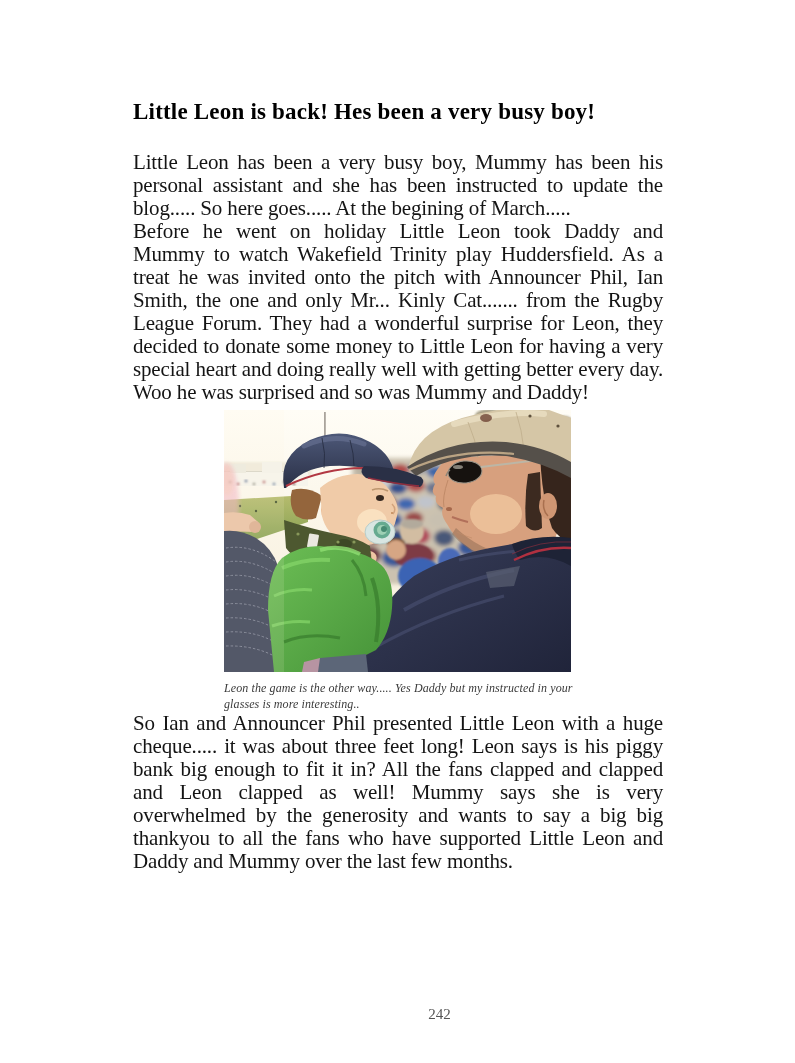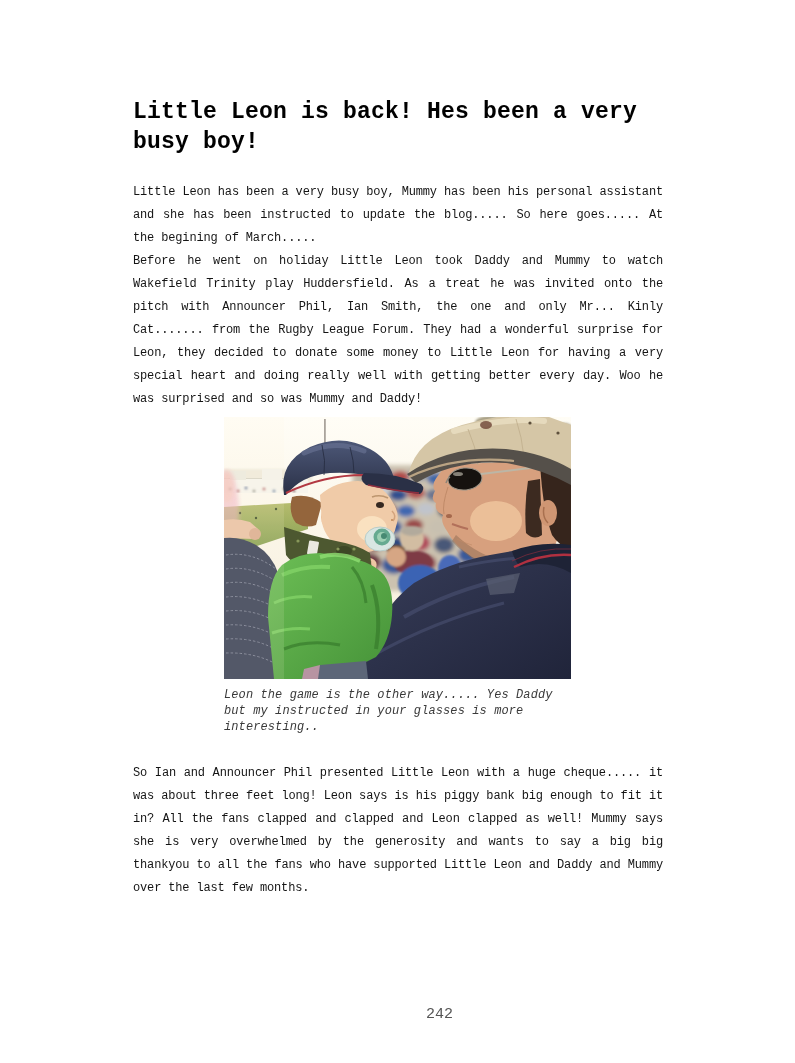--- a/index.html
+++ b/index.html
@@ -1,29 +1,29 @@
 <!DOCTYPE html>
 <html><head>
 <meta charset="utf-8">
 <style>
   html,body { margin:0; padding:0; background:#ffffff; }
   .page {
     position:relative; width:795px; height:1063px; background:#ffffff;
-    font-family:Liberation Mono, monospace; overflow:hidden;border-radius:14px;
+    font-family:Liberation Serif, serif; overflow:hidden;border-radius:14px;
   }
   .content { position:absolute; left:133px; top:97px; width:530px; }
   h1.title {
     font-size:23px; line-height:30px; font-weight:bold; color:#000;
     margin:0 0 24px 0; letter-spacing:0.2px;
   }
   p.body {
-    font-size:12px; line-height:23px; margin:0; color:#141414;
+    font-size:21px; line-height:23px; margin:0; color:#141414;
     text-align:justify; letter-spacing:-0.15px;
   }
-  p.body.spaced { margin-top:27px; }
+  p.body.spaced { }
   figure.photo { margin:6px 0 0 91px; padding:0; width:352px; }
   figure.photo svg { display:block; }
   figcaption.caption {
     font-style:italic; font-size:12px; line-height:16px; color:#3a3a3a;
     margin-top:8px; width:352px; letter-spacing:0.1px;
   }
   .page-number {
     position:absolute; top:1006px; left:0; width:100%; text-align:center;
     font-size:15px; color:#555;padding-left:42px;
   }

